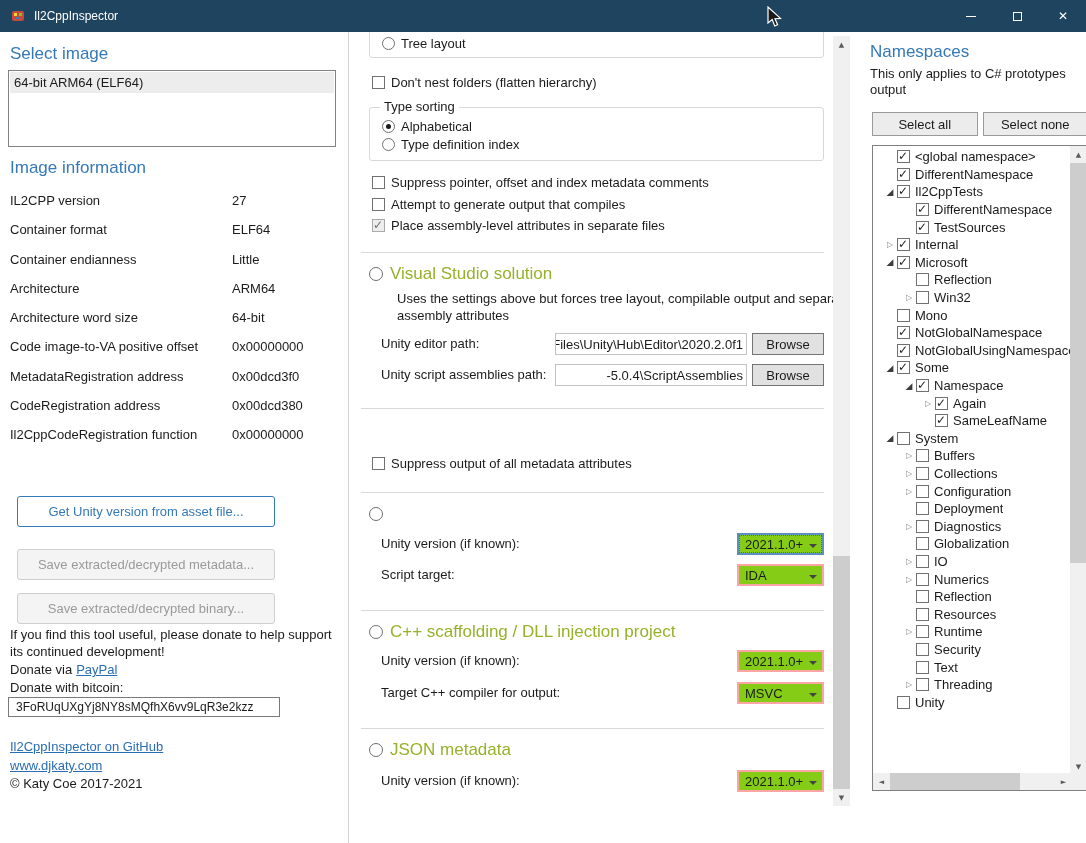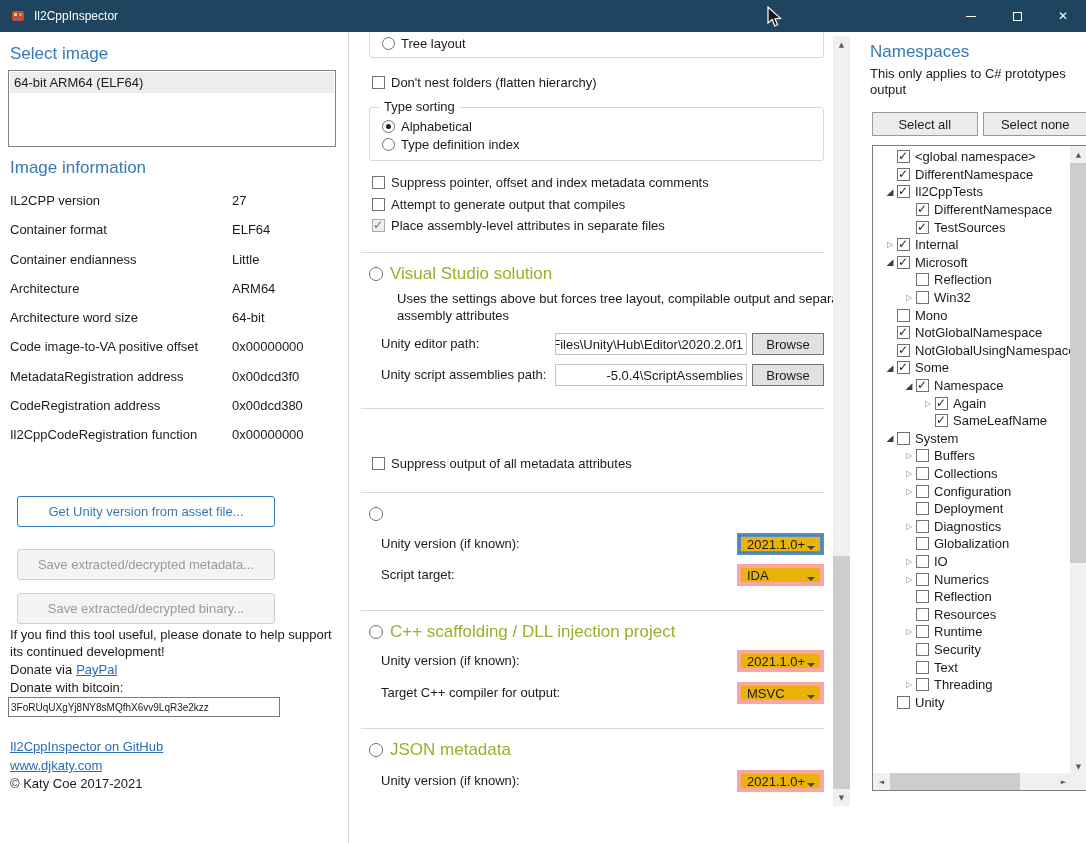--- a/index.html
+++ b/index.html
@@ -49,21 +49,21 @@
   .blue-btn{left:17px;width:258px;height:31px;background:#fff;border:1px solid #3579b8;color:#3579b8;}
   .gray-btn{left:17px;width:258px;height:31px;background:#f4f4f4;border:1px solid #cfcfcf;color:#9a9a9a;}
   .btn-get-unity{top:420px;}
   .btn-save-meta{top:473px;}
   .btn-save-bin{top:517px;}
   .donate-text{position:absolute;top:594px;left:10px;width:330px;line-height:17px;}
   .donate-paypal{position:absolute;top:630px;left:10px;}
   .donate-paypal .link{margin-left:4px;}
   .bitcoin-label{position:absolute;top:648px;left:10px;}
   .bitcoin-input{position:absolute;top:665px;left:8px;width:272px;height:20px;border:1px solid #7a7a7a;background:#fff;
-                 font-family:inherit;font-size:10px;padding:0 2px;color:#1b1b1b;}
+                 font-family:inherit;font-size:12px;padding:0 7px;color:#1b1b1b;}
   .link-github{position:absolute;top:707px;left:10px;}
   .link-site{position:absolute;top:726px;left:10px;}
   .copyright{position:absolute;top:744px;left:10px;}
   .edge-btn{background:#fff;border:1px solid #3579b8;color:#3579b8;font-size:15px;}
   .back-btn{top:773px;left:8px;width:119px;height:29px;}
 
   
   .panel-mid{position:absolute;top:32px;left:348px;width:502px;height:811px;border-left:1px solid #d4d4d4;overflow:hidden;}
   .groupbox{position:absolute;border:1px solid #d8d8d8;border-radius:3px;}
   .gb-top{top:-30px;left:20px;width:455px;height:56px;}
@@ -82,21 +82,21 @@
   .f-label{line-height:22px;display:inline-block;white-space:nowrap;}
   .fr-editor{top:301px;}.fr-assemblies{top:332px;}
   .fr-py-version{top:501px;}.fr-py-target{top:532px;}
   .fr-cpp-version{top:618px;}.fr-cpp-compiler{top:650px;}
   .fr-json-version{top:738px;}
   .textbox{position:absolute;right:77px;top:0;width:192px;height:22px;border:1px solid #c3c3c3;background:#fff;
            overflow:hidden;display:flex;align-items:center;justify-content:flex-end;padding:0 3px;white-space:nowrap;}
   .sys-btn{position:absolute;right:0;top:0;width:72px;height:22px;background:#e1e1e1;border:1px solid #747474;
            font-family:inherit;font-size:13px;color:#1b1b1b;cursor:default;}
   .shim-check{position:absolute;top:422px;left:23px;}
-  .combo{position:absolute;right:0;top:0;width:87px;height:22px;border:4px solid #fca5a5;background:#eab308;
+  .combo{position:absolute;right:0;top:0;width:87px;height:22px;border:2px solid #fca5a5;background:#84cc16;
          display:flex;align-items:center;padding:0 18px 0 6px;white-space:nowrap;}
   .combo .arrow{position:absolute;right:5px;top:9px;width:0;height:0;border-left:4px solid transparent;border-right:4px solid transparent;border-top:4px solid #444;}
   .combo.focused{outline:1px dotted #666;outline-offset:-3px;border-color:#5a8fc0;}
   .mid-sb{right:0;top:4px;width:17px;height:770px;}
   .mid-sb .up{top:0;left:0;} .mid-sb .down{bottom:0;left:0;}
   .mid-sb .sb-thumb{left:0;width:17px;top:520px;height:233px;}
 
   
   .panel-right{position:absolute;top:32px;left:860px;width:236px;height:811px;}
   .h-ns{position:absolute;top:10px;left:10px;}

